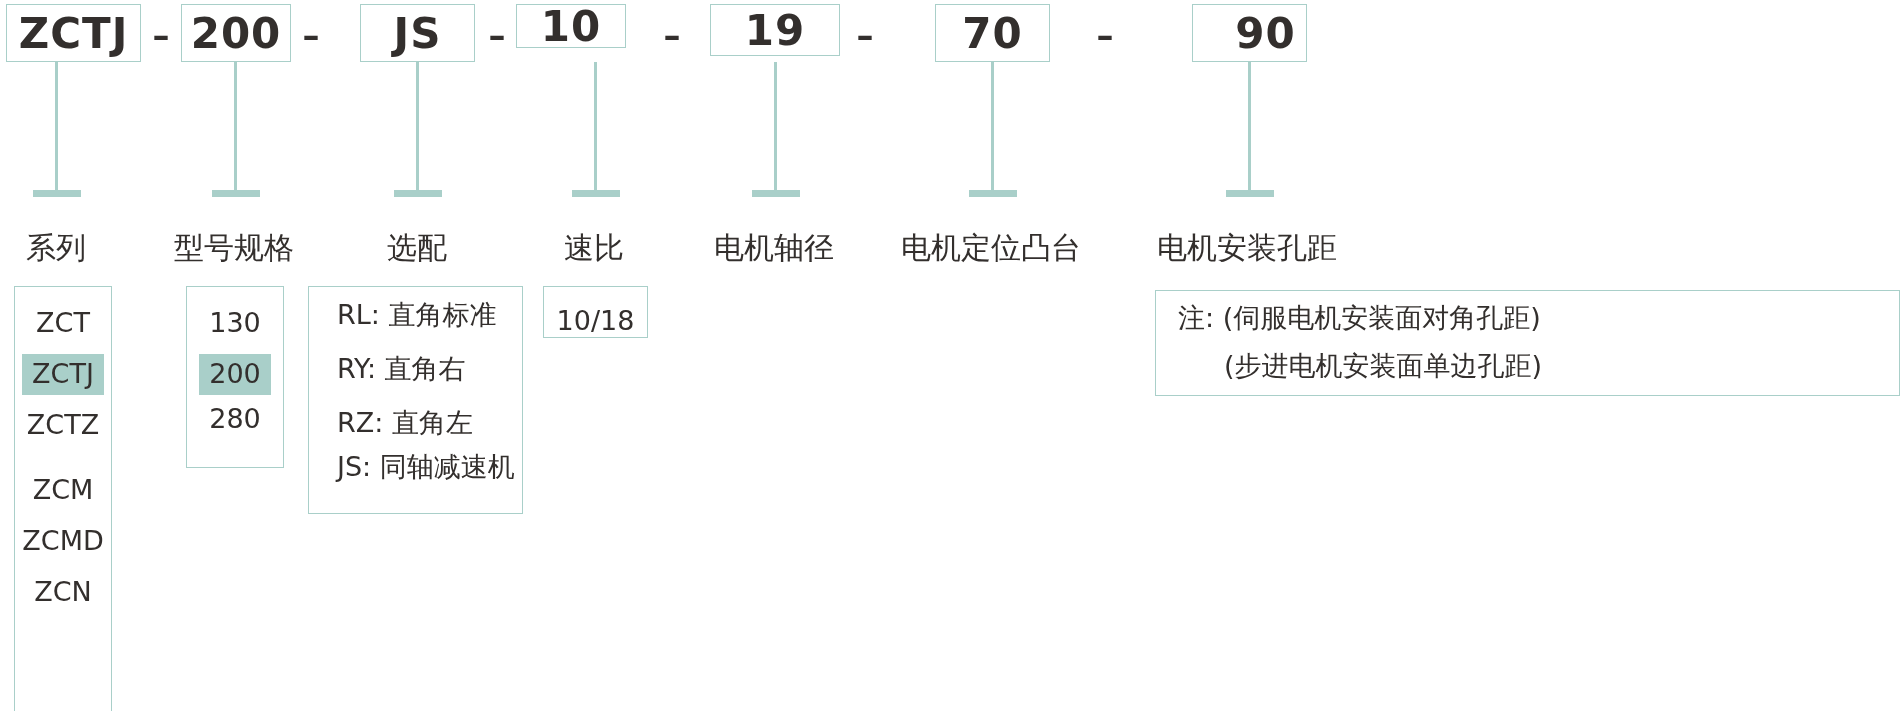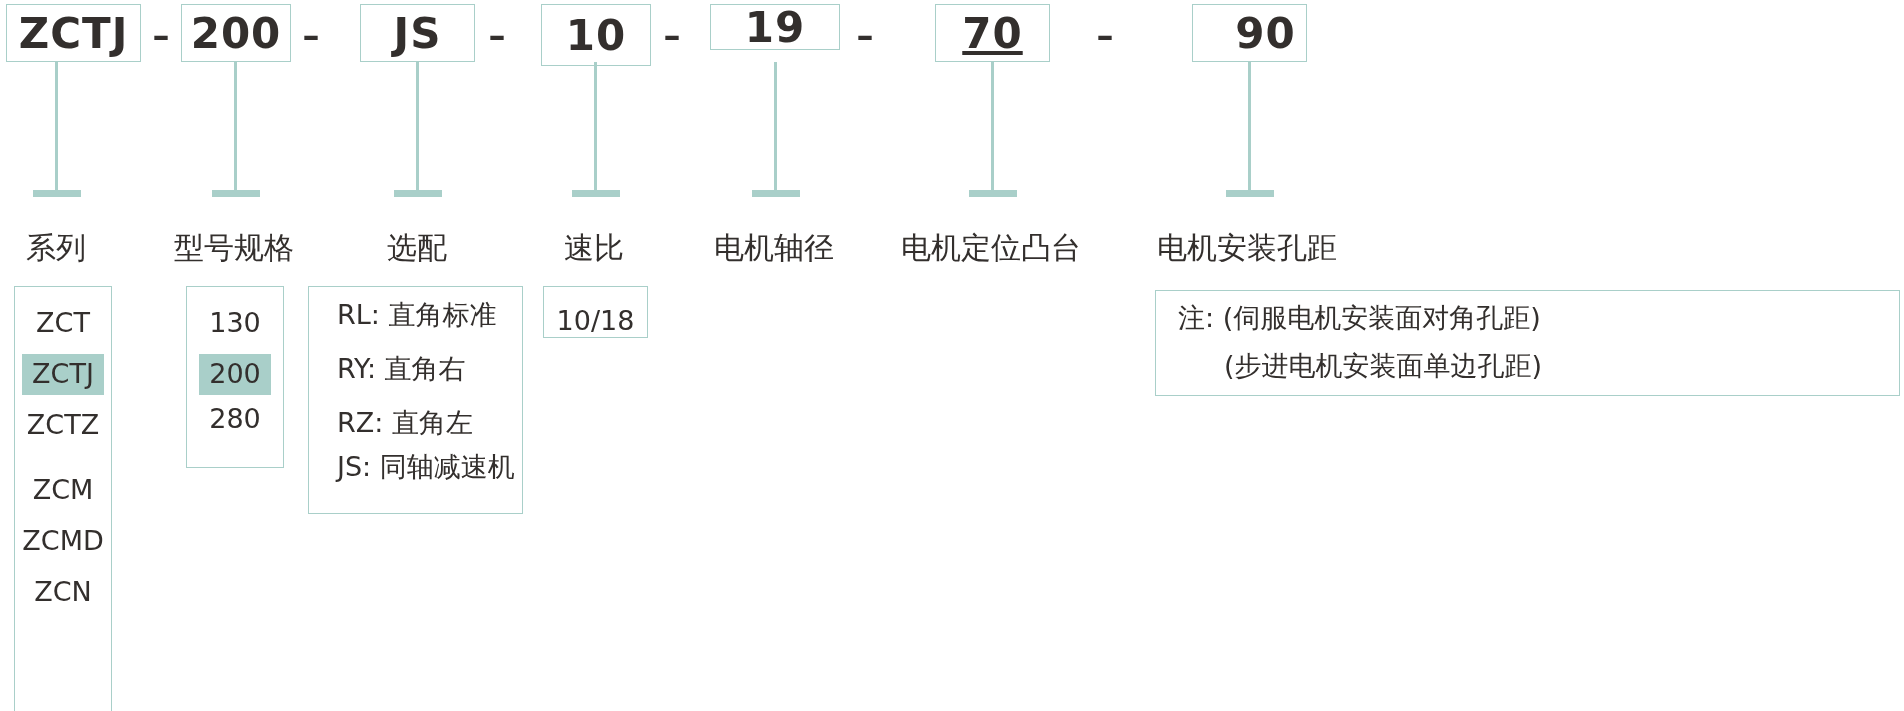--- a/index.html
+++ b/index.html
@@ -113,29 +113,29 @@
   <div class="dash" style="left:141px; top:15px; width:40px;">–</div>
 
   <div class="code-box" style="left:181px; top:4px; width:110px; height:58px;">200</div>
 
   <div class="dash" style="left:291px; top:15px; width:40px;">–</div>
 
   <div class="code-box" style="left:360px; top:4px; width:115px; height:58px;">JS</div>
 
   <div class="dash" style="left:477px; top:15px; width:40px;">–</div>
 
-  <div class="code-box" style="left:541px; top:4px; width:110px; height:62px;">10</div>
+  <div class="code-box" style="left:516px; top:4px; width:110px; height:44px;">10</div>
 
   <div class="dash" style="left:652px; top:15px; width:40px;">–</div>
 
-  <div class="code-box" style="left:710px; top:4px; width:130px; height:46px;">19</div>
+  <div class="code-box" style="left:710px; top:4px; width:130px; height:52px;">19</div>
 
   <div class="dash" style="left:845px; top:15px; width:40px;">–</div>
 
-  <div class="code-box" style="left:935px; top:4px; width:115px; height:58px;text-decoration:underline;">70</div>
+  <div class="code-box" style="left:935px; top:4px; width:115px; height:58px;">70</div>
 
   <div class="dash" style="left:1085px; top:15px; width:40px;">–</div>
 
   <div class="code-box" style="left:1192px; top:4px; width:115px; height:58px;padding-left:32px;">90</div>
 
   <div class="stem" style="left:55px; top:62px; height:128px;"></div>
   <div class="stem-foot" style="left:33px; top:190px;"></div>
 
   <div class="stem" style="left:234px; top:62px; height:128px;"></div>
   <div class="stem-foot" style="left:212px; top:190px;"></div>

